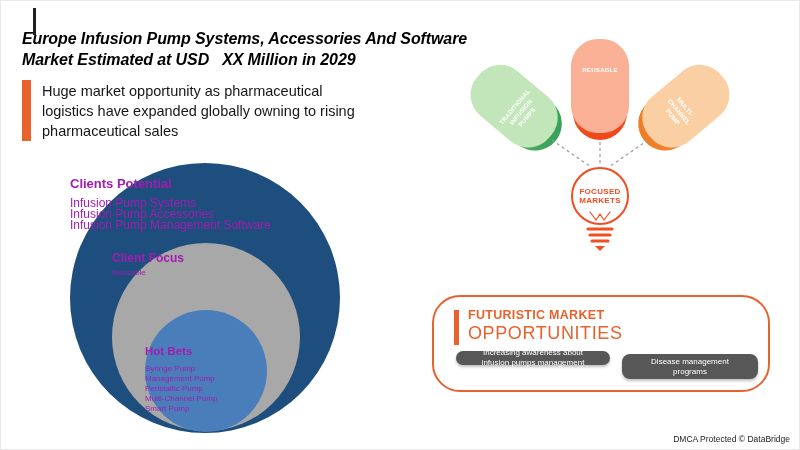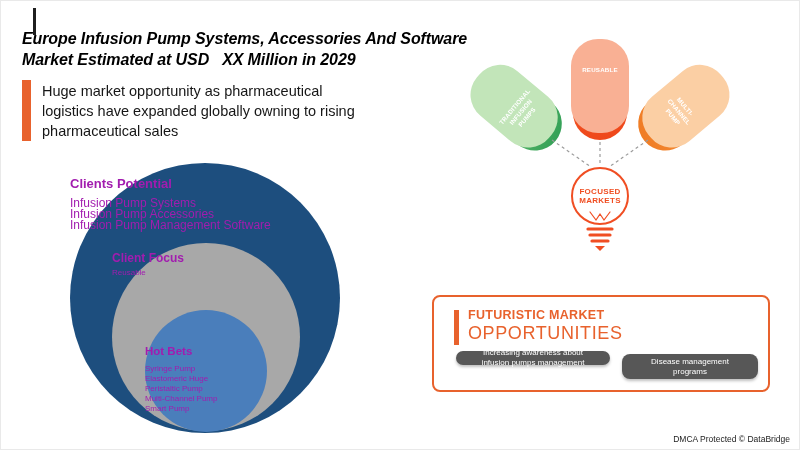--- a/index.html
+++ b/index.html
@@ -43,21 +43,21 @@
   .petal-right{left:652px;top:67px;transform:rotate(50deg);background:linear-gradient(200deg,#f79a45,#ef7a22);}
   .petal-right::before{background:#fbcfa4;}
 
   .hub{position:absolute;left:571px;top:167px;width:58px;height:58px;box-sizing:border-box;border:2px solid #f04e23;border-radius:50%;background:#fff;
        display:flex;flex-direction:column;align-items:center;justify-content:center;color:#f04e23;font-weight:700;font-size:8px;line-height:9.5px;letter-spacing:.3px;z-index:1;}
   .fan-overlay{position:absolute;left:0;top:0;width:800px;height:450px;pointer-events:none;z-index:2;}
   .dash{stroke:#9b9b9b;stroke-width:1.2;stroke-dasharray:3 3;fill:none;}
   .bulb-stroke{stroke:#f04e23;fill:none;stroke-linecap:round;}
 
   
-  .opps{position:absolute;left:432px;top:295px;width:338px;height:97px;box-sizing:border-box;border:2px solid #e8622d;border-radius:8px;background:#fff;}
+  .opps{position:absolute;left:432px;top:295px;width:338px;height:97px;box-sizing:border-box;border:2px solid #e8622d;border-radius:28px;background:#fff;}
   .opps-header{position:absolute;left:20px;top:11px;display:flex;}
   .opps-bar{width:5px;height:35px;background:#e8622d;margin-right:9px;margin-top:2px;flex:none;}
   .opps-title1{font-size:12.5px;font-weight:700;color:#e8622d;letter-spacing:.3px;}
   .opps-title2{font-size:18px;font-weight:400;color:#e8622d;letter-spacing:.6px;margin-top:1px;}
   .opp-pill{position:absolute;background:#575757;border-radius:8px;color:#fff;font-size:8px;line-height:10px;display:flex;align-items:center;justify-content:center;text-align:center;box-sizing:border-box;box-shadow:0 2px 3px rgba(0,0,0,.25);}
   .opp-pill-1{left:22px;top:54px;width:154px;height:14px;padding:0 14px;}
   .opp-pill-2{left:188px;top:57px;width:136px;height:25px;padding:0 20px;}
 
   .dmca{position:absolute;right:10px;bottom:6px;font-size:8.5px;color:#1c1c1c;}
 </style>
@@ -90,21 +90,21 @@
   </div>
 
   <div class="ctext middle-title">Client Focus</div>
   <div class="ctext middle-items">
     <div>Reusable</div>
   </div>
 
   <div class="ctext inner-title">Hot Bets</div>
   <div class="ctext inner-items">
     <div>Syringe Pump</div>
-    <div>Elastomeric Huge</div>
+    <div>Management Pump</div>
     <div>Peristaltic Pump</div>
     <div>Multi-Channel Pump</div>
     <div>Smart Pump</div>
   </div>
 
   <div class="petal petal-left">
     <span class="petal-label">TRADITIONAL INFUSION PUMPS</span>
   </div>
   <div class="petal petal-center">
     <span class="petal-label">REUSABLE</span>

